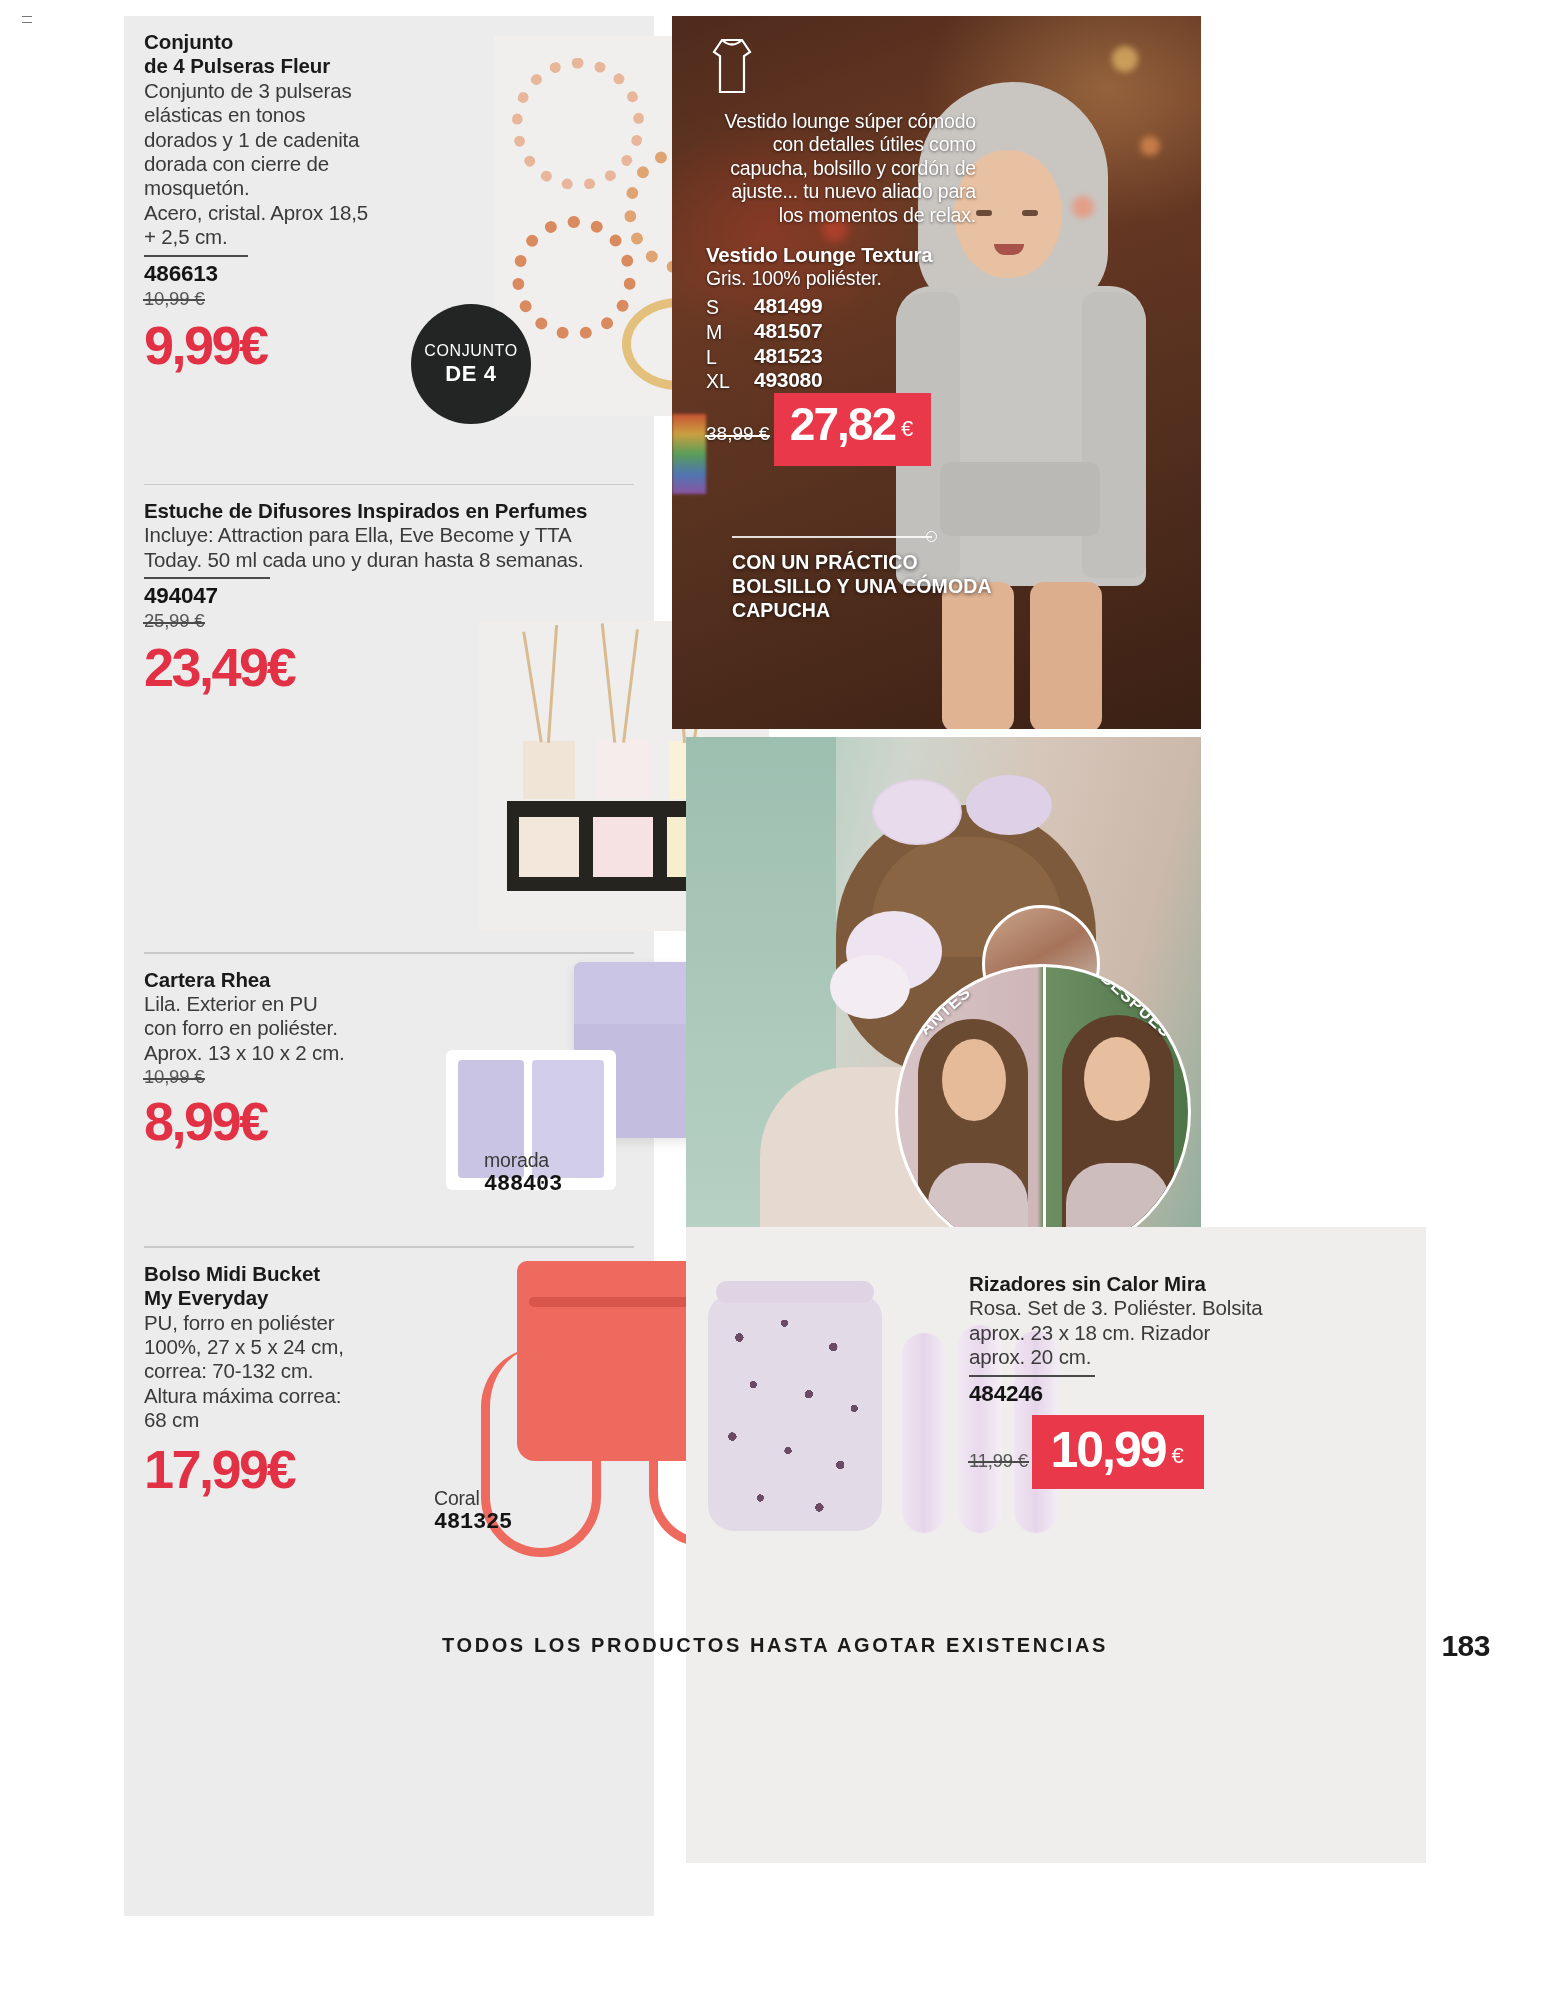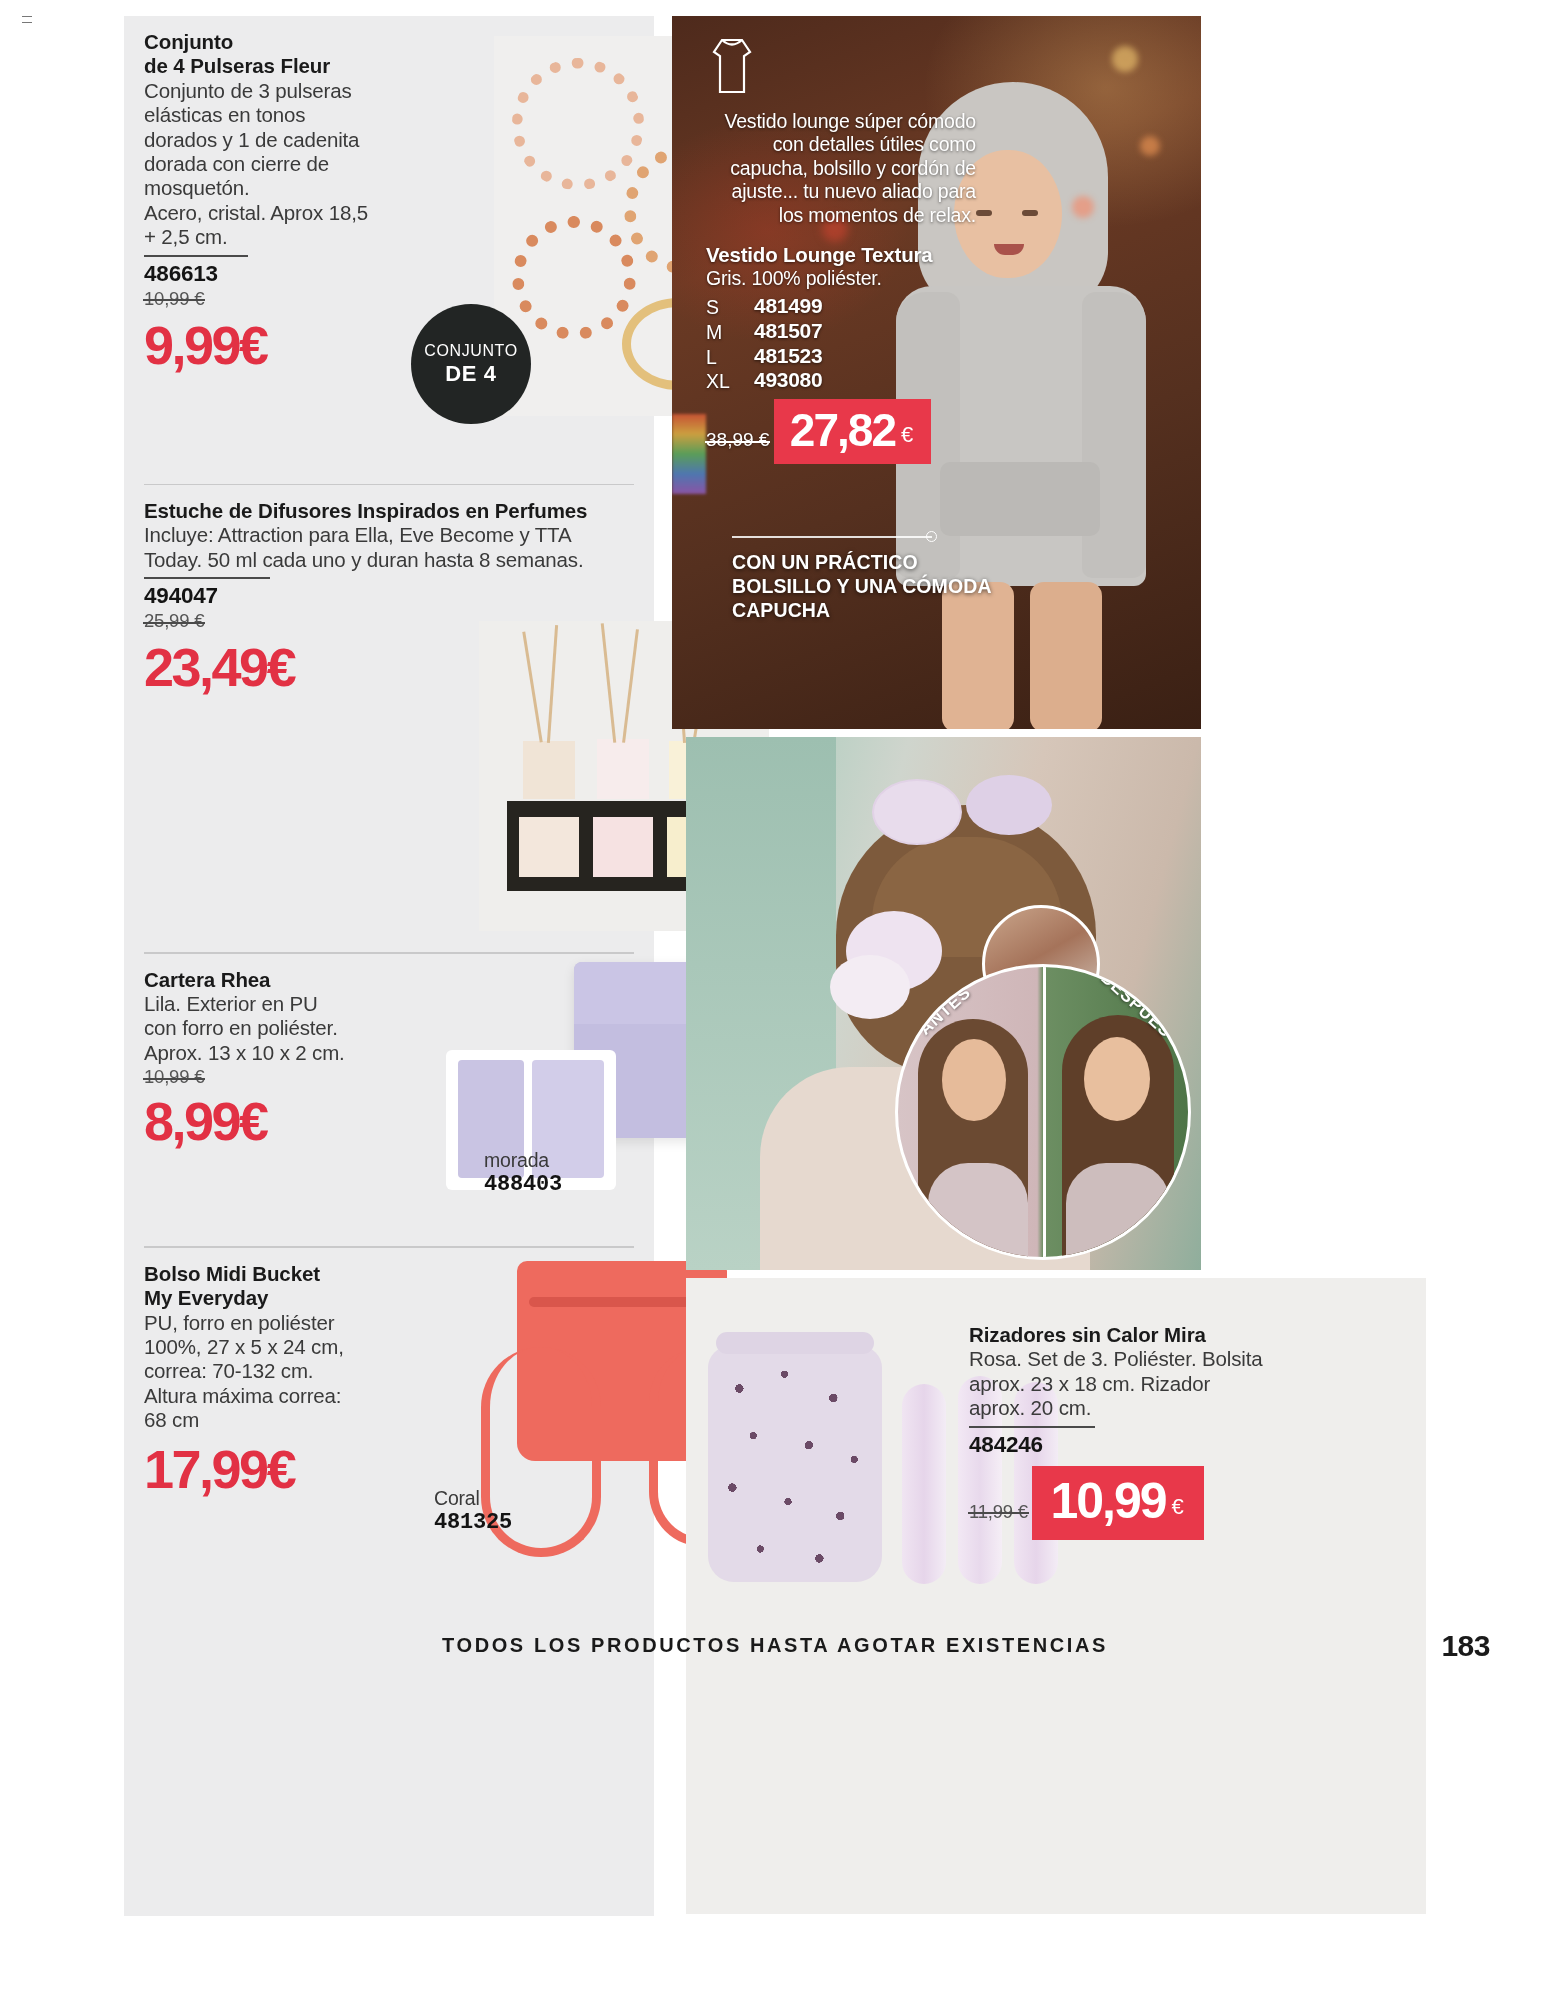--- a/index.html
+++ b/index.html
@@ -88,21 +88,21 @@
   .dress-desc { font-size: 19.5px; line-height: 1.2; letter-spacing: -0.2px; text-shadow: 0 1px 3px rgba(0,0,0,.55); text-align: right; }
   .dress-name { font-weight: bold; font-size: 20.5px; margin-top: 16px; letter-spacing: -0.2px; text-shadow: 0 1px 3px rgba(0,0,0,.6); }
   .dress-sub { font-size: 19.5px; letter-spacing: -0.2px; text-shadow: 0 1px 3px rgba(0,0,0,.6); }
   .sizerow { display: flex; font-size: 21px; line-height: 1.17; text-shadow: 0 1px 3px rgba(0,0,0,.6); }
   .sizerow .s { width: 48px; font-weight: normal; font-size: 19.5px; padding-top: 2px; }
   .sizerow .c { font-weight: bold; letter-spacing: -0.3px; }
   .dress-old { font-size: 19px; position: relative; display: inline-block; margin-top: 3px; text-shadow: 0 1px 3px rgba(0,0,0,.6); }
   .dress-old::after { content:""; position:absolute; left:-1px; right:-1px; top:54%; height:1.6px; background:#fff; }
   .pricebox {
     display: inline-block; background: #e8384a; color: #fff;
-    padding: 4px 18px 7px 16px; margin-top: 6px;
+    padding: 4px 18px 15px 16px; 
   }
   .pricebox .n { font-size: 46px; font-weight: bold; letter-spacing: -2px; }
   .pricebox .eur { font-size: 22px; margin-left: 6px; vertical-align: 4px; }
 
   .pocket-note {
     position: absolute; left: 60px; top: 534px; width: 260px; z-index: 6;
     color: #fff; font-weight: bold; font-size: 19.5px; line-height: 1.24;
     letter-spacing: 0.1px; text-shadow: 0 1px 4px rgba(0,0,0,.65);
   }
   .pocket-line { position: absolute; left: 60px; top: 520px; width: 200px; height: 1.6px; background: rgba(255,255,255,.85); z-index: 6; }
@@ -122,21 +122,21 @@
   .circ-divider { position: absolute; left: 50%; top: 0; width: 3px; height: 100%; background: #fff; }
   .arc-label { position: absolute; color: #fff; font-weight: bold; font-size: 17px; letter-spacing: 1px; text-shadow: 0 1px 3px rgba(0,0,0,.5); }
   .small-circ {
     position: absolute; width: 118px; height: 118px; border-radius: 50%;
     border: 3px solid #fff; overflow: hidden;
     background: linear-gradient(150deg, #caa68c 0%, #a5735a 45%, #d8cfc6 100%);
   }
 
   
   .photo-curl {
-    position: absolute; left: 686px; top: 1278px; width: 740px; height: 636px;
+    position: absolute; left: 686px; top: 1227px; width: 740px; height: 636px;
     background: #efeeec; overflow: hidden;
   }
   .curl-text { position: absolute; left: 283px; top: 45px; width: 280px; }
 
   
   .footer {
     position: absolute; left: 0; bottom: 14px; width: 1550px; text-align: center;
     font-weight: bold; font-size: 20px; letter-spacing: 2.6px; color: #1a1a1a;
   }
   .pagenum {

